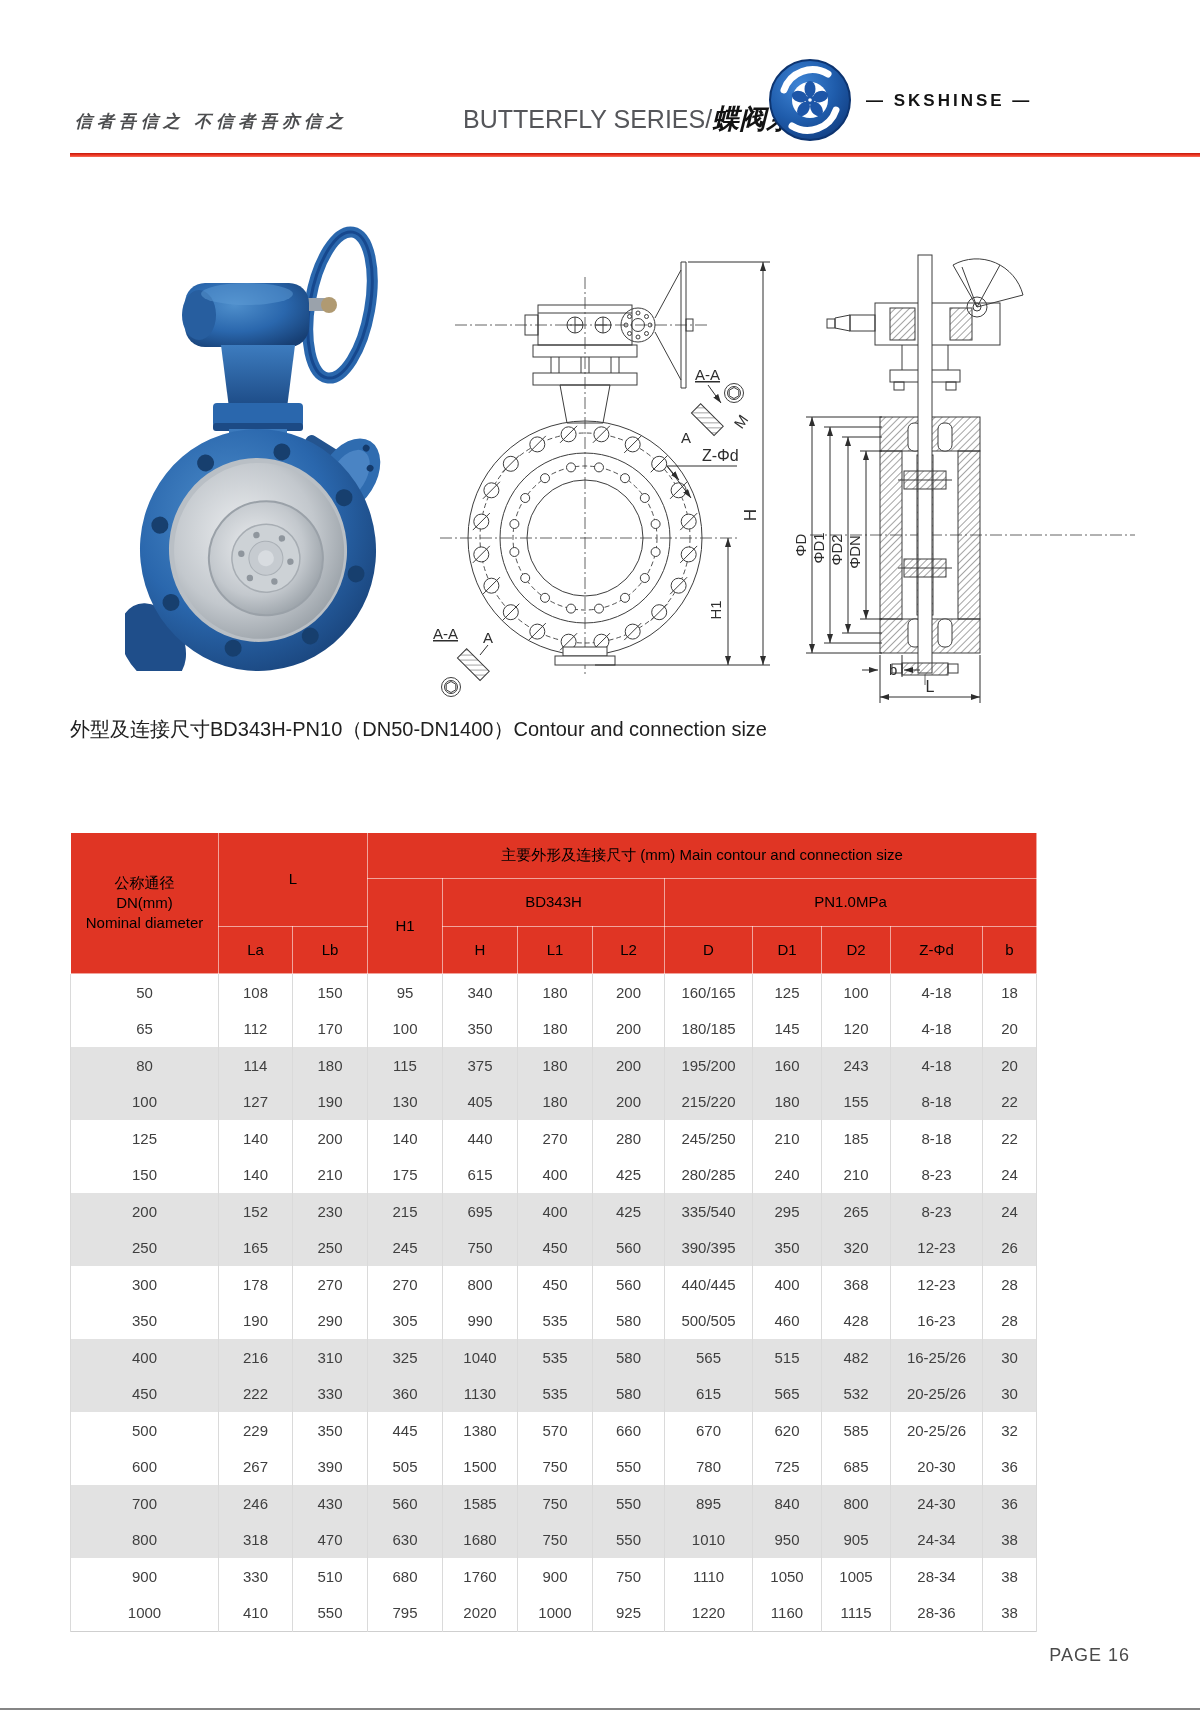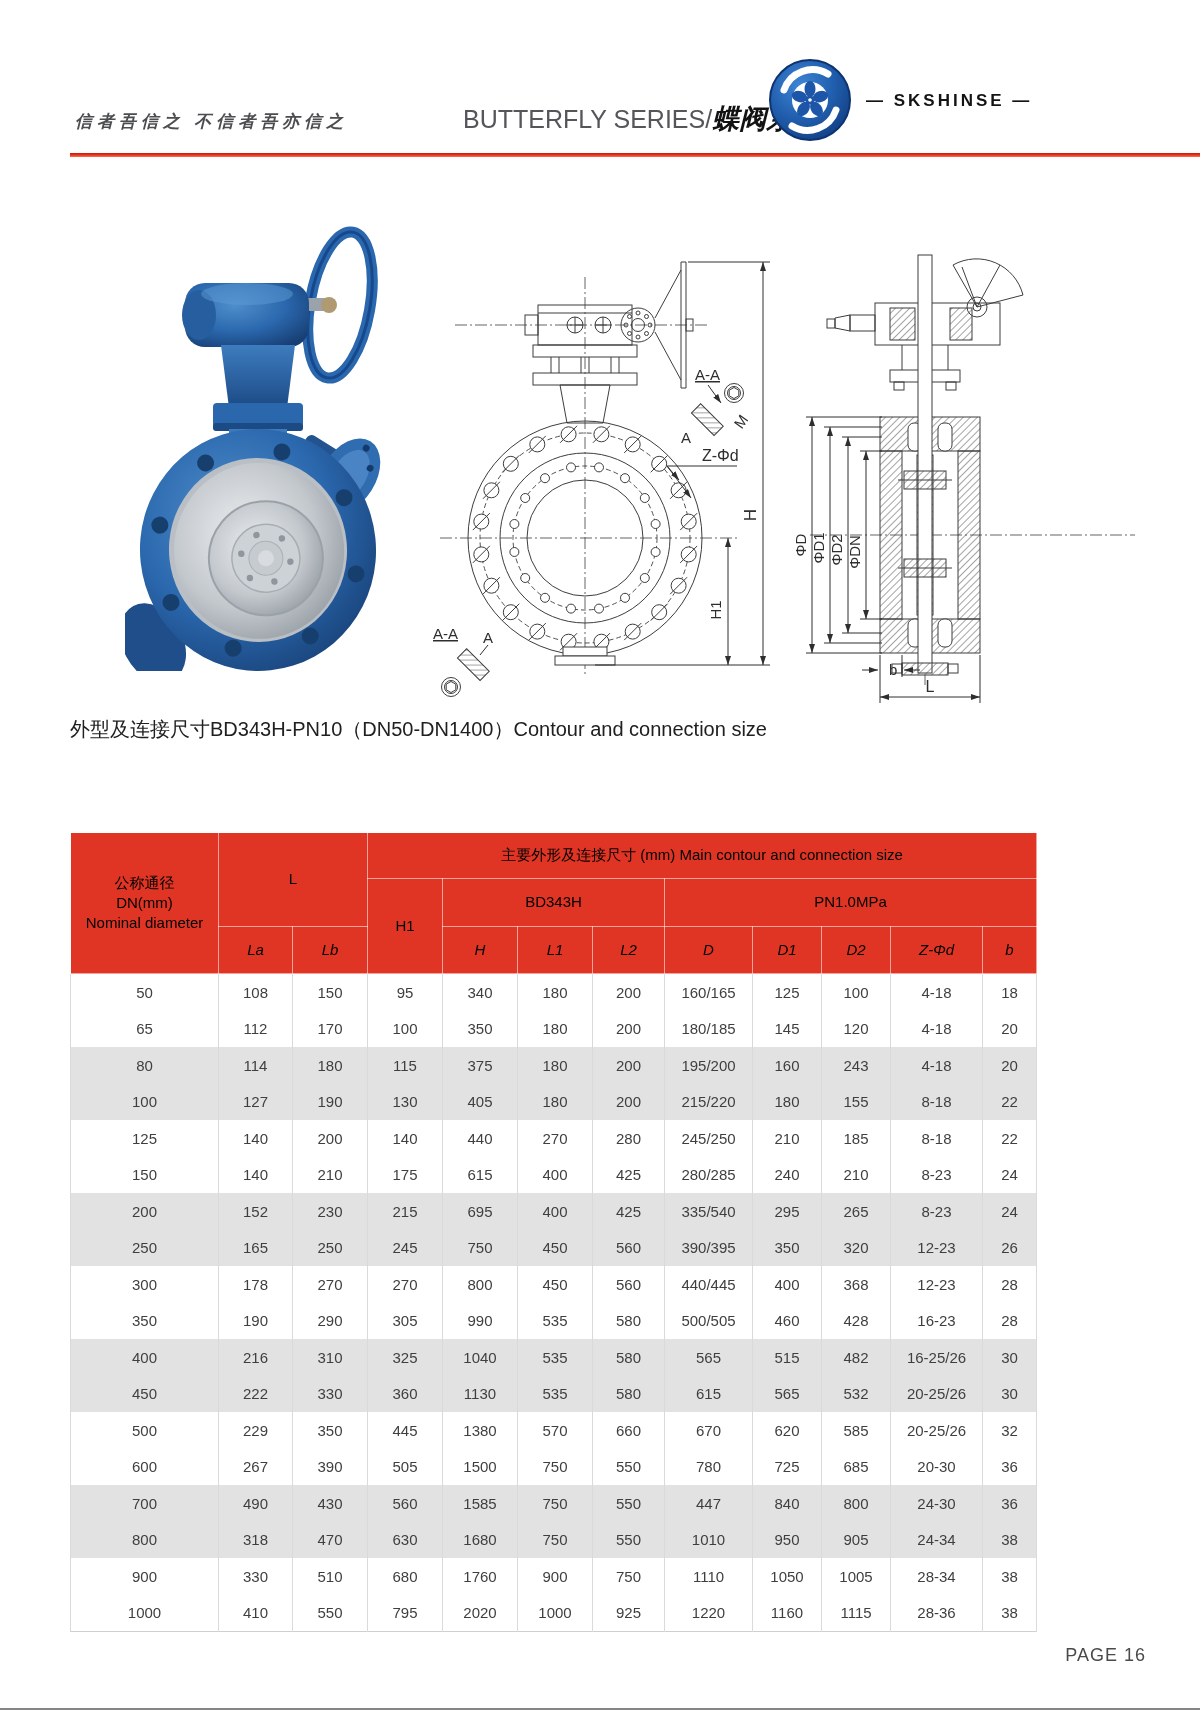--- a/index.html
+++ b/index.html
@@ -28,27 +28,27 @@
   .dim{stroke:#2e2e2e;stroke-width:1;fill:none;}
   
   .sec-title{position:absolute;left:70px;top:716px;font-size:20px;color:#202020;}
   
   .spec-table{position:absolute;left:70px;top:832px;width:966px;border-collapse:collapse;
               table-layout:fixed;border-bottom:1px solid #cfcfcf;}
   .spec-table thead th{background:var(--accent,#e03524);color:#000000;font-weight:normal;
               font-size:15px;border:1px solid rgba(255,255,255,.55);line-height:1.25;}
   .spec-table thead tr.r1 th{height:43px;}
   .spec-table thead tr.r2 th{height:45px;}
-  .spec-table thead tr.r3 th{height:44px;font-style:italic;}
+  .spec-table thead tr.r3 th{height:44px;}
   .spec-table tbody td{height:36.5px;text-align:center;font-size:15px;color:#3f3f3f;
               border-left:1px solid #dadada;border-right:1px solid #dadada;padding:0;}
   .spec-table tbody tr.shaded{background:var(--shade,#e2e2e2);}
   .dn-cell div{line-height:1.35;}
   
-  .page-num{position:absolute;right:54px;top:1645px;font-size:18px;color:#4a4a4a;letter-spacing:1px;}
+  .page-num{position:absolute;right:70px;top:1645px;font-size:18px;color:#4a4a4a;letter-spacing:1px;}
   .bottom-rule{position:absolute;left:0;right:0;top:1708px;height:2px;background:#858585;}
 </style>
 </head>
 <body>
 
 <div class="page">
 
   <div class="slogan">信者吾信之  不信者吾亦信之</div>
 
   <div class="series">
@@ -656,27 +656,27 @@
           <td>750</td>
           <td>550</td>
           <td>780</td>
           <td>725</td>
           <td>685</td>
           <td>20-30</td>
           <td>36</td>
         </tr>
         <tr class="shaded">
           <td>700</td>
-          <td>490</td>
+          <td>246</td>
           <td>430</td>
           <td>560</td>
           <td>1585</td>
           <td>750</td>
           <td>550</td>
-          <td>447</td>
+          <td>895</td>
           <td>840</td>
           <td>800</td>
           <td>24-30</td>
           <td>36</td>
         </tr>
         <tr class="shaded">
           <td>800</td>
           <td>318</td>
           <td>470</td>
           <td>630</td>

